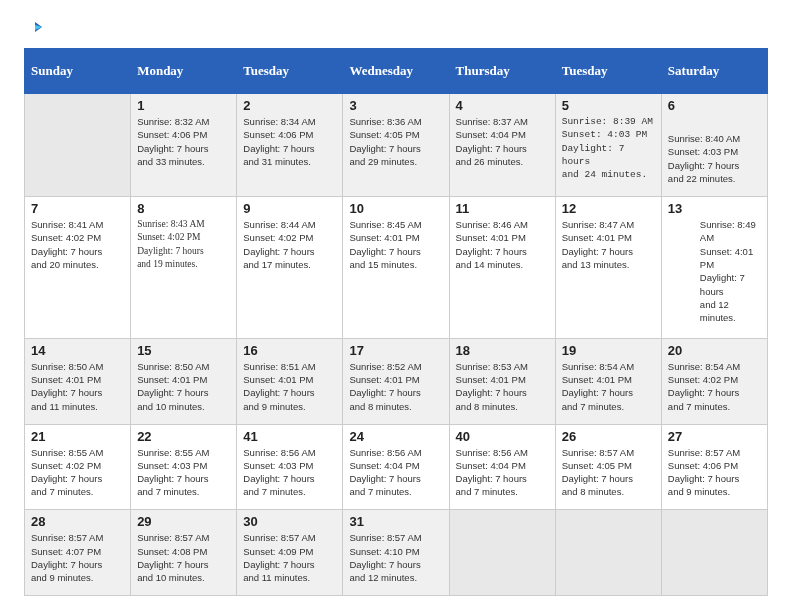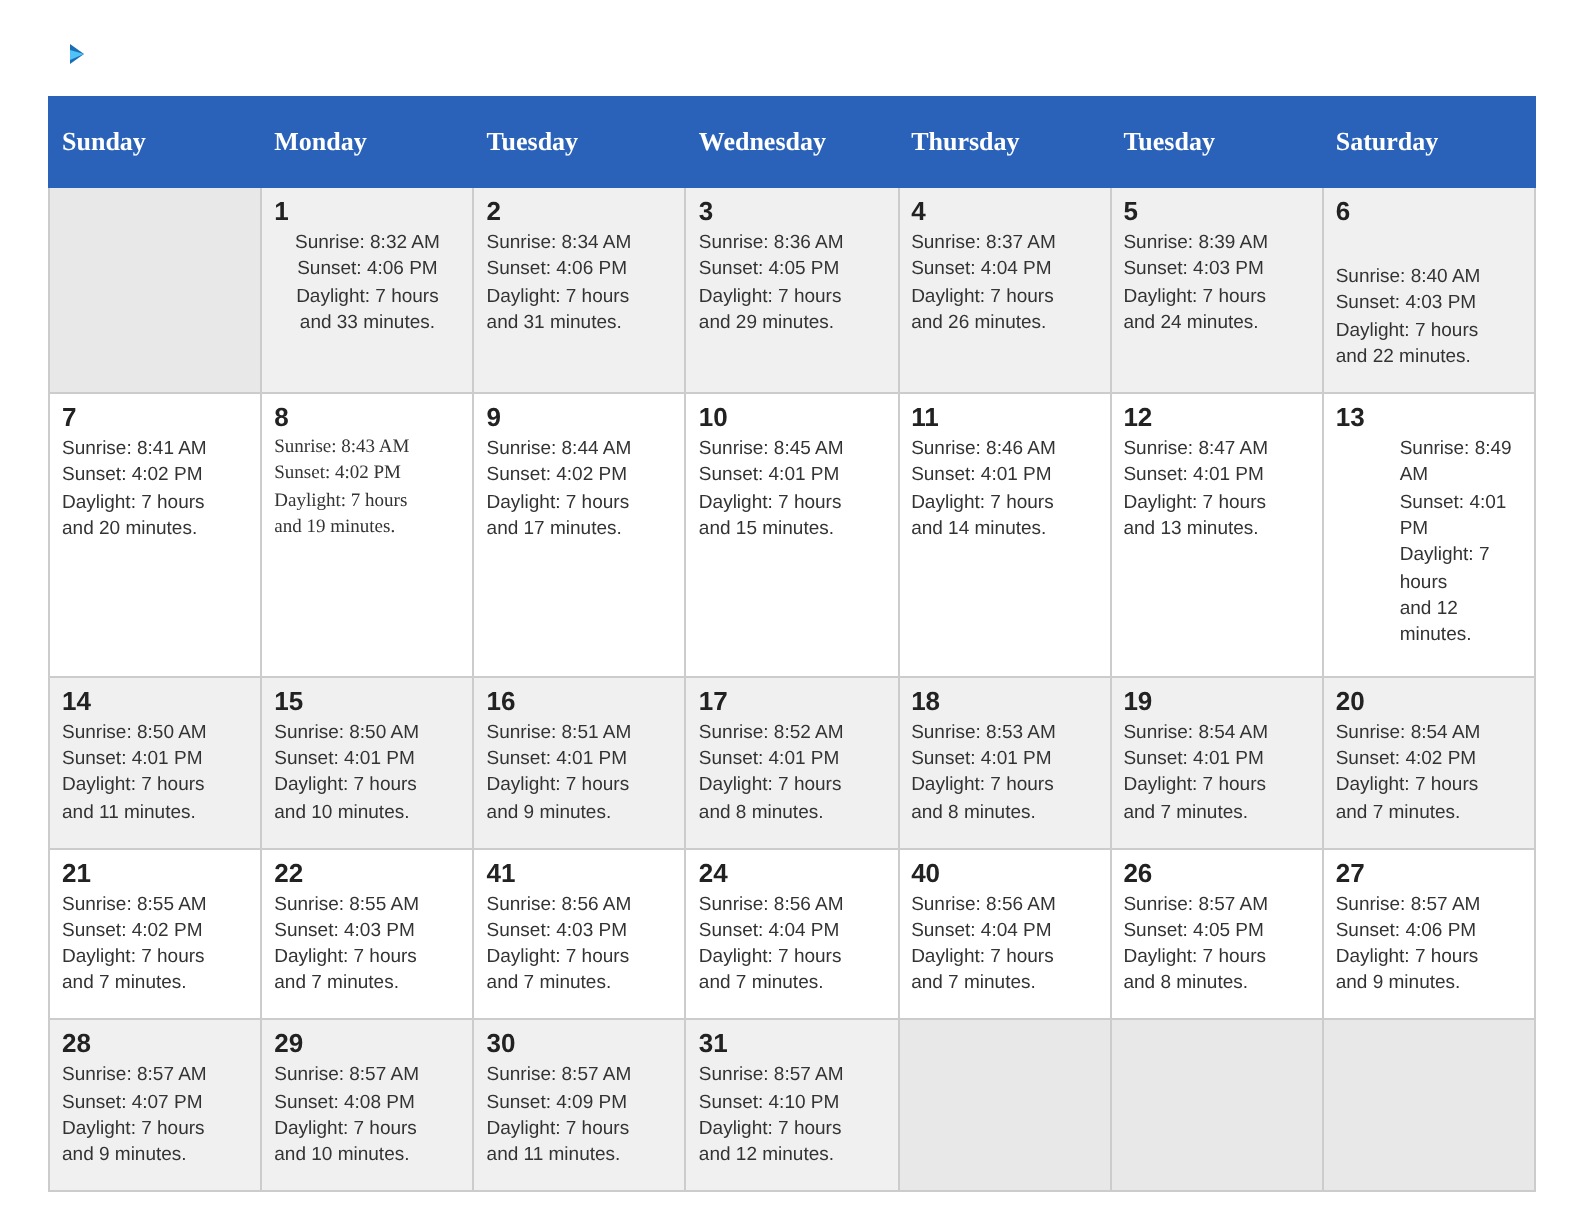--- a/index.html
+++ b/index.html
@@ -138,21 +138,21 @@
           <th>Thursday</th>
           <th>Tuesday</th>
           <th>Saturday</th>
         </tr>
     </thead>
     <tbody id="calendar-body">
     <tr class="row-shaded">
           <td class="empty"></td>
           <td>
             <span class="day-number">1</span>
-            <div class="day-info" style="white-space: pre-line; text-align: center;">Sunrise: 8:32 AM
+            <div class="day-info" style="white-space: pre-line;">Sunrise: 8:32 AM
 Sunset: 4:06 PM
 Daylight: 7 hours
 and 33 minutes.</div>
           </td>
           <td>
             <span class="day-number">2</span>
             <div class="day-info" style="white-space: pre-line;">Sunrise: 8:34 AM
 Sunset: 4:06 PM
 Daylight: 7 hours
 and 31 minutes.</div>
@@ -166,21 +166,21 @@
           </td>
           <td>
             <span class="day-number">4</span>
             <div class="day-info" style="white-space: pre-line;">Sunrise: 8:37 AM
 Sunset: 4:04 PM
 Daylight: 7 hours
 and 26 minutes.</div>
           </td>
           <td>
             <span class="day-number">5</span>
-            <div class="day-info" style="white-space: pre-line;">Sunrise: 8:39 AM
+            <div class="day-info" style="white-space: pre-line; font-family: Liberation Mono, monospace;">Sunrise: 8:39 AM
 Sunset: 4:03 PM
 Daylight: 7 hours
 and 24 minutes.</div>
           </td>
           <td>
             <span class="day-number">6</span>
             <div class="day-info" style="white-space: pre-line; margin-top: 19px;">Sunrise: 8:40 AM
 Sunset: 4:03 PM
 Daylight: 7 hours
 and 22 minutes.</div>

